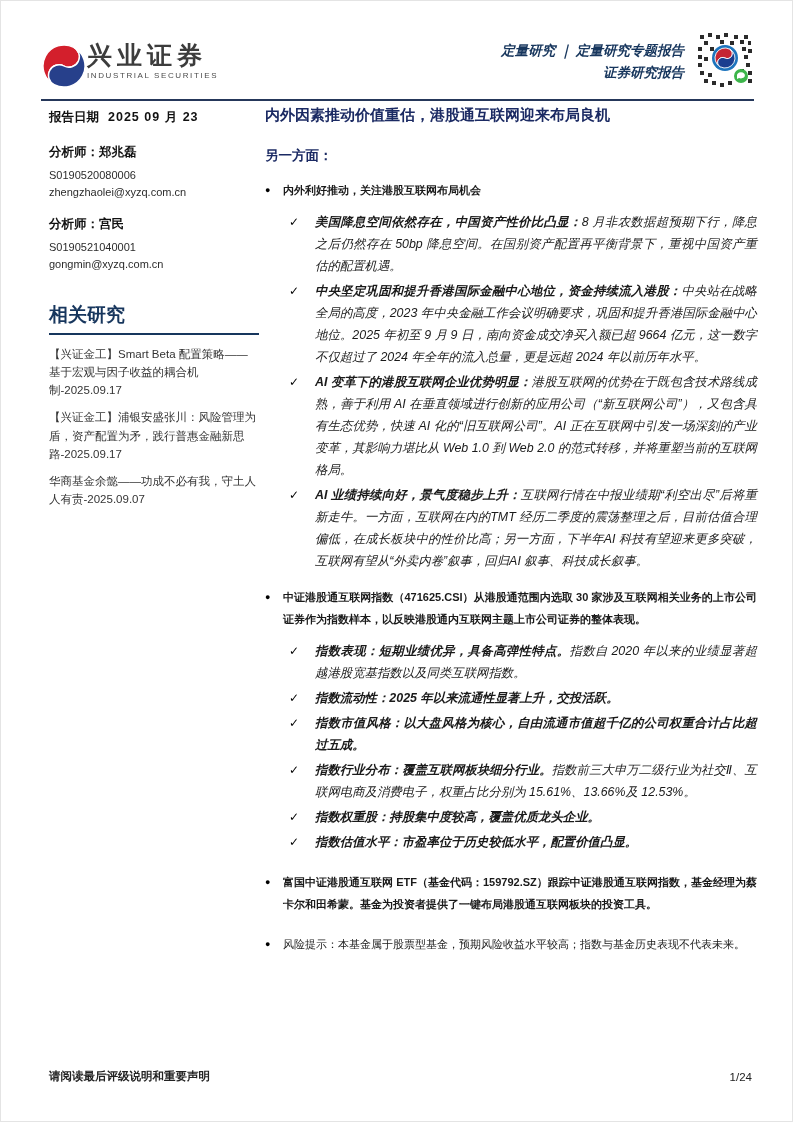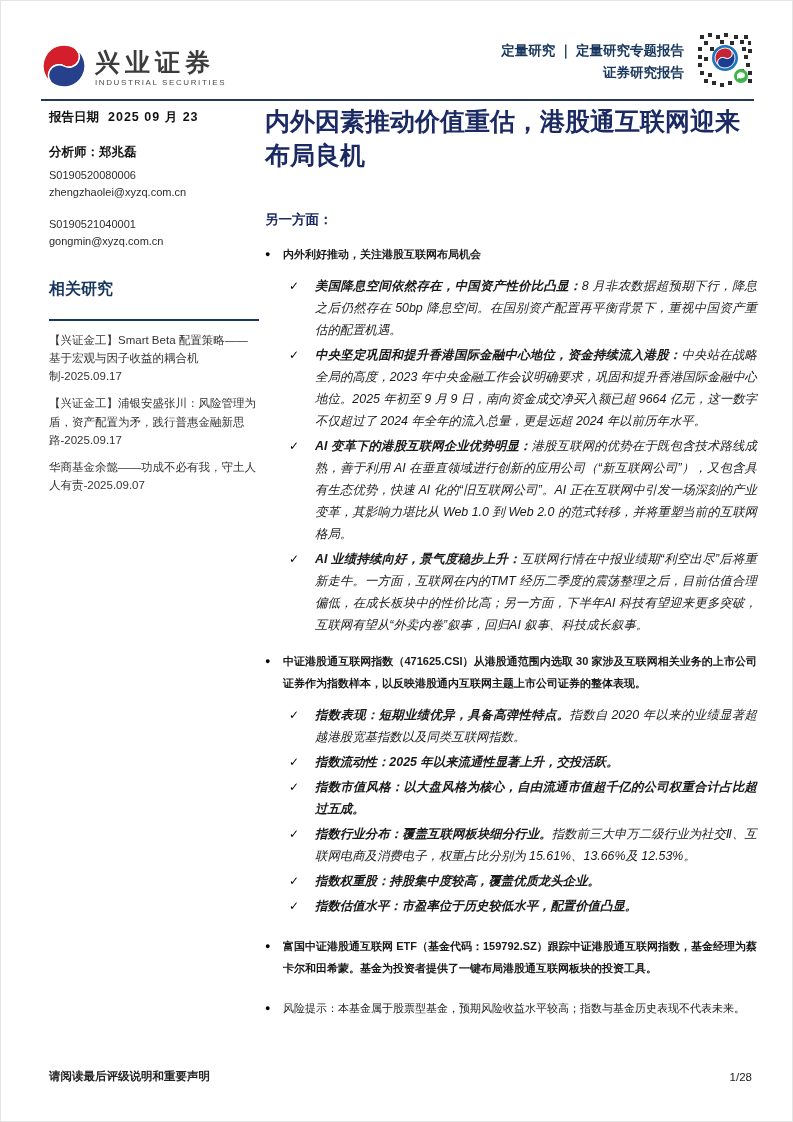--- a/index.html
+++ b/index.html
@@ -6,42 +6,42 @@
   .page{
     position:relative; width:793px; height:1122px; margin:0 auto;
     background:#ffffff; border:1px solid #e4e4e4; box-sizing:border-box;
     font-family:"Liberation Sans","DejaVu Sans",sans-serif;
     color:#1a1a1a; overflow:hidden;
   }
   
   .hdr{position:absolute; left:40px; right:38px; top:28px; height:64px;
        display:flex; justify-content:space-between; align-items:flex-end;
        border-bottom:2px solid #25375a; padding-bottom:6px;}
-  .brand{display:flex; align-items:center; gap:8px;}
+  .brand{display:flex; }
   .brand-txt{display:flex; flex-direction:column; line-height:1;}
   .brand-cn{font-size:25px; font-weight:bold; color:#3c3c3c; letter-spacing:5px;
             font-family:"Liberation Serif","DejaVu Serif",serif;}
   .brand-en{font-size:8px; color:#4a4a4a; letter-spacing:1.6px; margin-top:4px;}
-  .hdr-right{display:flex; align-items:center; gap:12px;}
+  .hdr-right{display:flex; align-items:center; gap:12px;font-style:italic;}
   .hdr-cats{text-align:right; color:#17365d; font-weight:bold; font-size:13.5px; line-height:1.65;}
   
   .leftcol{position:absolute; left:48px; top:108px; width:210px;}
   .daterow{font-size:12.5px; font-weight:bold; color:#111; display:flex; gap:9px;}
   .daterow .dval{letter-spacing:1px;}
   .analyst{margin-top:18px;}
   .analyst + .analyst{margin-top:16px;}
   .an-label{font-size:12.5px; font-weight:bold; color:#111; margin-bottom:6px;}
   .an-sac,.an-email{font-size:11px; color:#2b2b2b; line-height:1.5;}
   .related{margin-top:30px;}
-  .rel-title{font-size:16px; font-weight:bold; color:#17365d;
-             border-bottom:2px solid #17365d; padding-bottom:19px; margin-bottom:10px;}
+  .rel-title{font-size:19px; font-weight:bold; color:#17365d;
+             border-bottom:2px solid #17365d; padding-bottom:5px; margin-bottom:10px;}
   .rel-item{font-size:11.5px; color:#333; line-height:1.58; margin-bottom:9px;}
   
   .maincol{position:absolute; left:264px; top:104px; width:492px;}
-  .doc-title{font-size:25px; font-weight:bold; color:#1b2a63; line-height:1.35; margin:0 0 38px 0;}
+  .doc-title{font-size:15px; font-weight:bold; color:#1b2a63; line-height:1.35; margin:0 0 22px 0;}
   .sec-label{font-size:13.5px; font-weight:bold; color:#1b2a63; margin-bottom:14px;}
   .b1{display:flex; margin-top:14px;}
   .b1:first-of-type{margin-top:0;}
   .b1m{width:18px; flex:none; font-size:9px; line-height:22px; color:#000;}
   .b1t{flex:1; font-size:11px; line-height:22px; text-align:justify;}
   .sublist{margin-top:10px;}
   .b2{display:flex; margin-bottom:3px;}
   .b2m{width:26px; margin-left:24px; flex:none; font-size:12px; line-height:22px; color:#000;}
   .b2t{flex:1; font-size:12.4px; line-height:22px; text-align:justify;font-style:italic;}
   .lead{font-weight:bold;}
@@ -126,20 +126,21 @@
       <span>报告日期</span>
       <span class="dval">2025    09 月 23</span>
     </div>
 
     <div class="analyst">
       <div class="an-label">分析师：郑兆磊</div>
       <div class="an-sac">S0190520080006</div>
       <div class="an-email">zhengzhaolei@xyzq.com.cn</div>
     </div>
     <div class="analyst">
+      <div class="an-label">分析师：宫民</div>
       <div class="an-sac">S0190521040001</div>
       <div class="an-email">gongmin@xyzq.com.cn</div>
     </div>
 
     <div class="related">
       <div class="rel-title">相关研究</div>
       <div class="rel-item">【兴证金工】Smart Beta 配置策略——基于宏观与因子收益的耦合机制-2025.09.17</div>
       <div class="rel-item">【兴证金工】浦银安盛张川：风险管理为盾，资产配置为矛，践行普惠金融新思路-2025.09.17</div>
       <div class="rel-item">华商基金余懿——功成不必有我，守土人人有责-2025.09.07</div>
     </div>
@@ -209,16 +210,16 @@
     </div>
 
     <div class="b1" style="margin-top:18px">
       <span class="b1m">●</span>
       <div class="b1t"><span class="lead"></span><span>风险提示：本基金属于股票型基金，预期风险收益水平较高；指数与基金历史表现不代表未来。</span></div>
     </div>
   </div>
 
   <div class="footer">
     <span class="foot-disc">请阅读最后评级说明和重要声明</span>
-    <span class="foot-page">1/28</span>
+    <span class="foot-page">1/24</span>
   </div>
 
 </div>
 
 </body></html>

